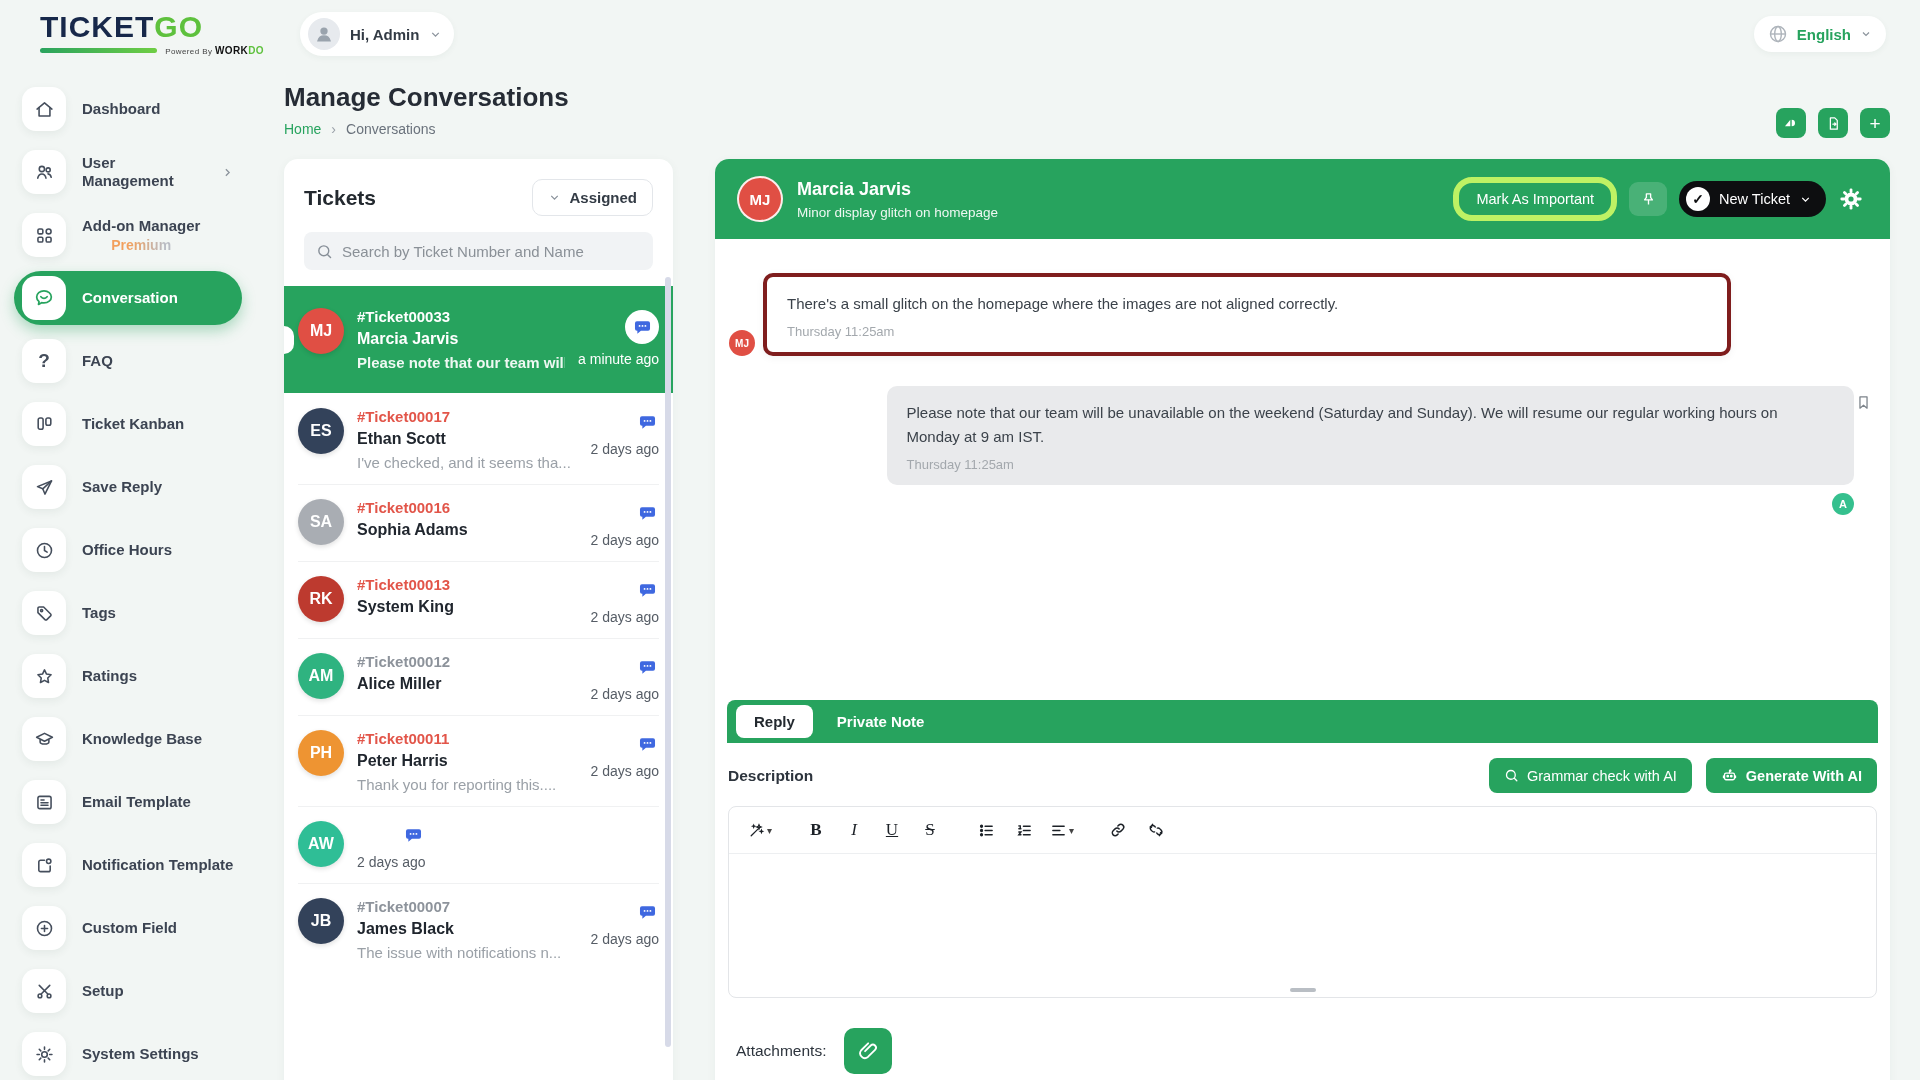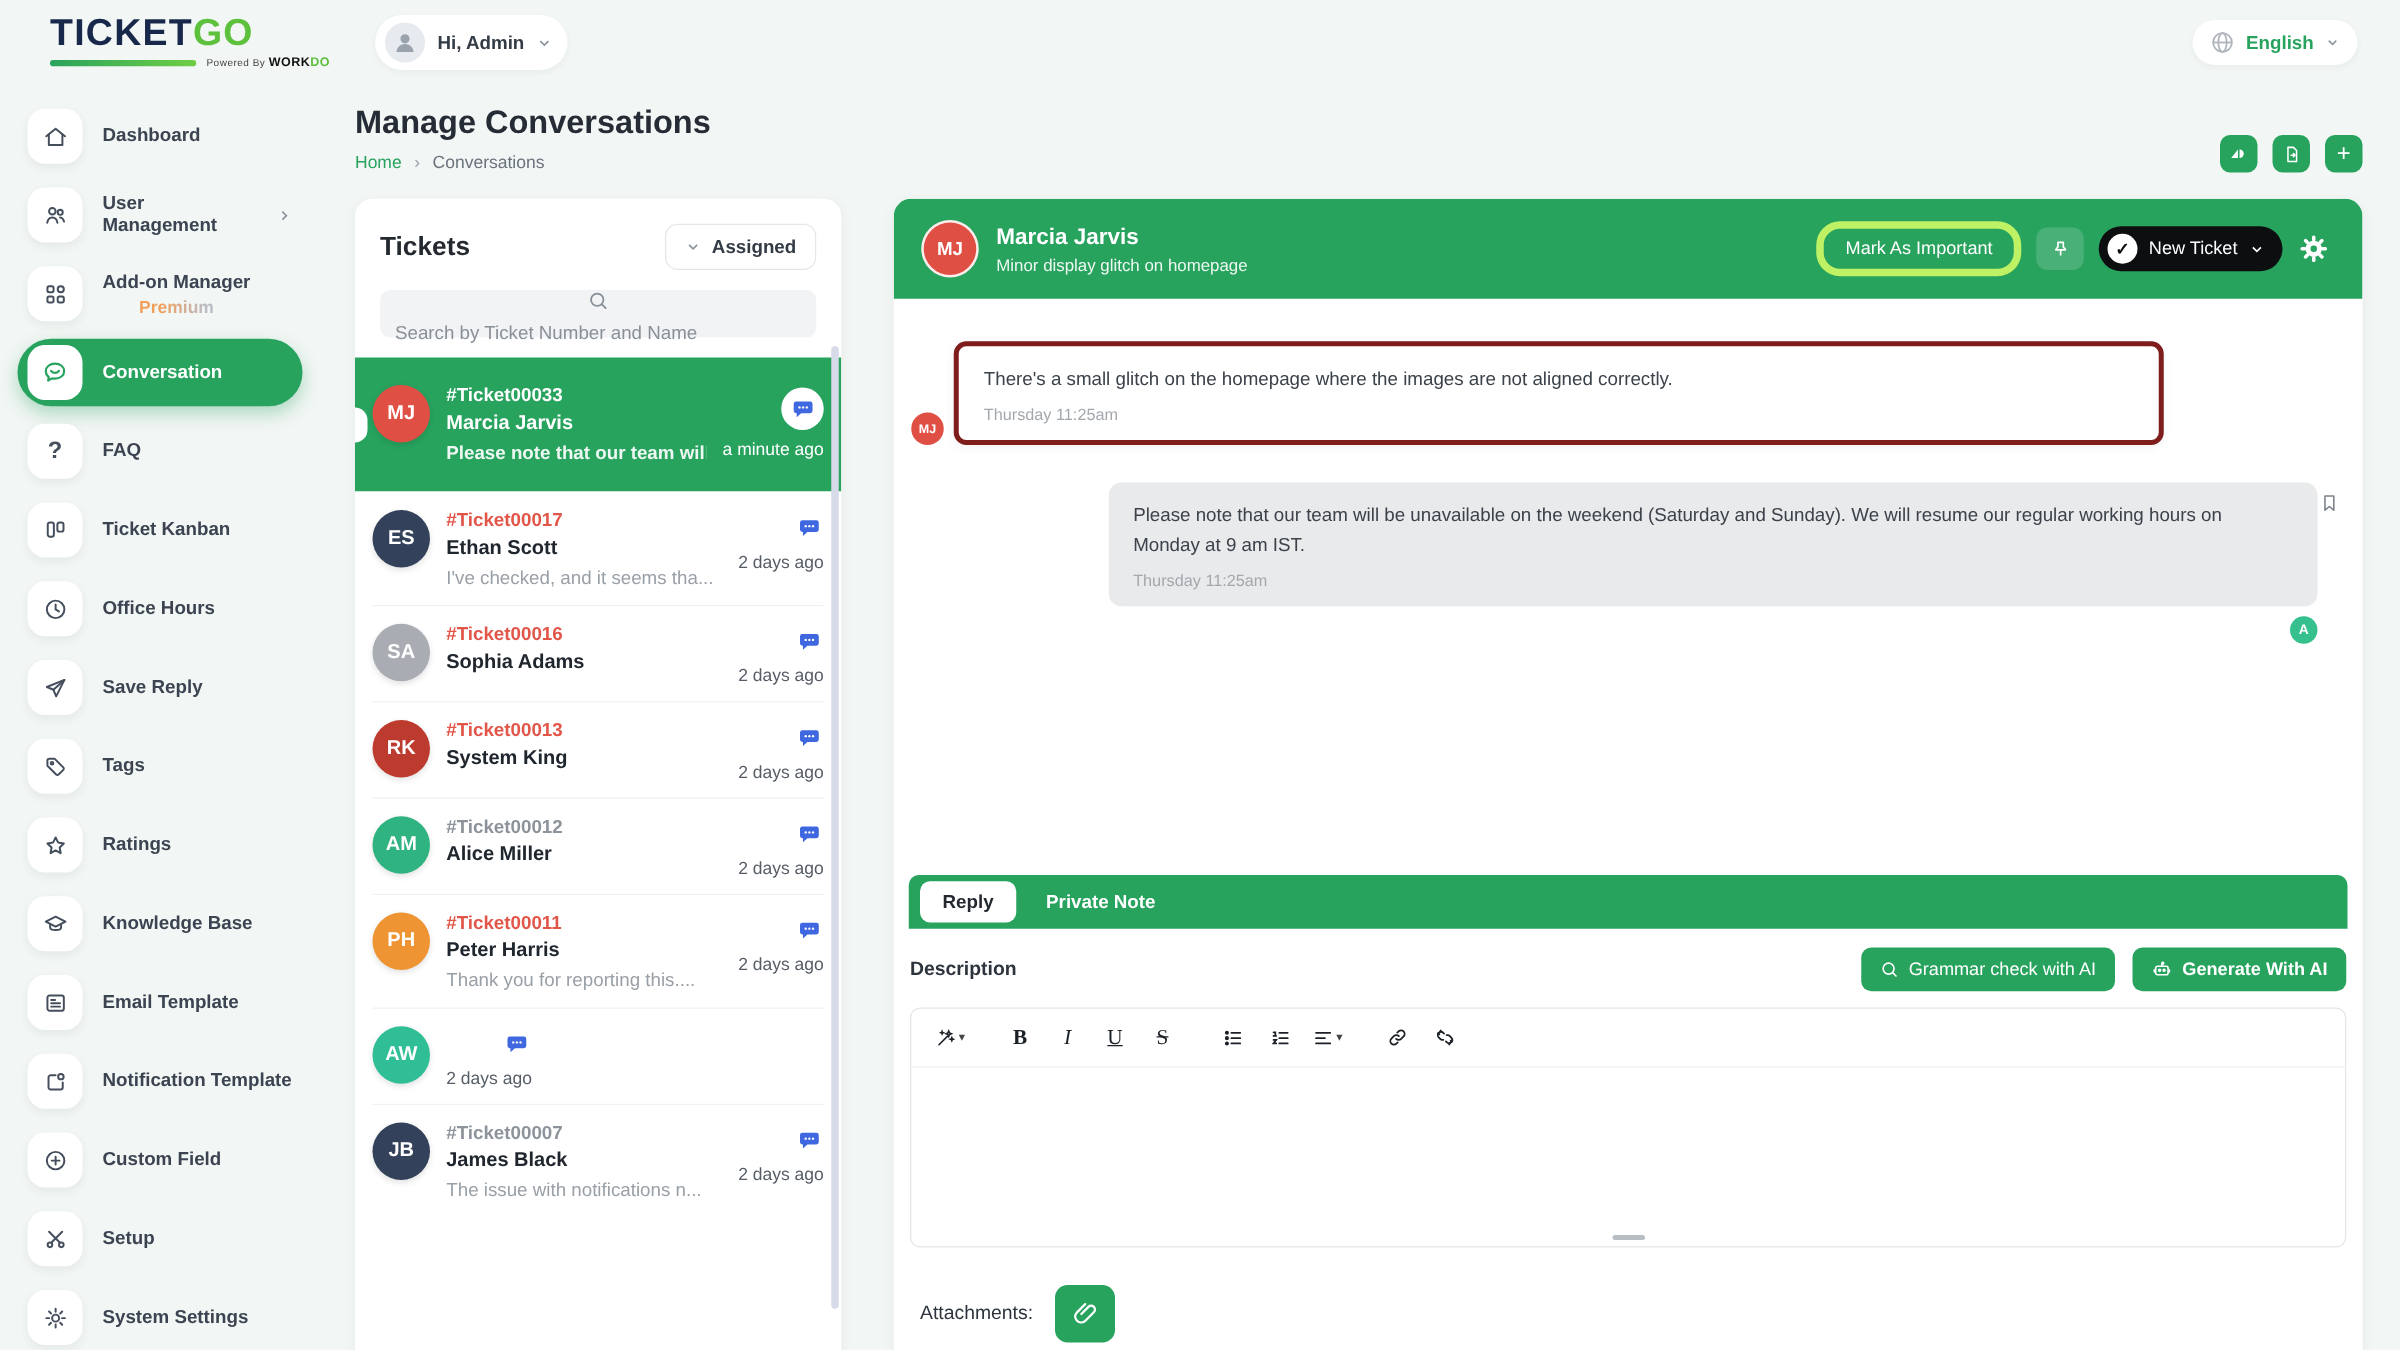--- a/index.html
+++ b/index.html
@@ -51,21 +51,21 @@
   .header-actions { position:absolute; top:40px; right:30px; display:flex; gap:12px; }
   .hbtn { width:30px; height:30px; border:none; border-radius:8px; background:#27a35e; color:#fff; display:grid; place-items:center; cursor:pointer; font-size:19px; line-height:1; }
 
   .panels { display:flex; gap:42px; margin-top:22px; align-items:flex-start; }
 
   
   .tickets-card { width:389px; flex:0 0 auto; background:#fff; border-radius:14px; height:935px; overflow:hidden; position:relative; box-shadow:0 2px 10px rgba(40,70,60,.05); }
   .tickets-head { display:flex; align-items:center; justify-content:space-between; padding:20px 20px 16px; }
   .tickets-title { font-size:21px; font-weight:700; color:#23292f; }
   .filter-btn { display:flex; align-items:center; gap:8px; background:#fff; border:1px solid #e3e6ea; border-radius:10px; padding:9px 15px; font-size:15px; font-weight:600; color:#333b45; cursor:pointer; }
-  .search-wrap { margin:0 20px 16px; background:#f1f3f5; border-radius:8px; height:38px; display:flex; align-items:center; gap:9px; padding:0 12px;flex-direction:column; }
+  .search-wrap { margin:0 20px 16px; background:#f1f3f5; border-radius:8px; height:38px; display:flex; align-items:center; gap:9px; padding:0 12px; }
   .search-wrap svg { color:#878f98; flex:0 0 auto; }
   .search-wrap input { border:none; outline:none; background:transparent; font-size:15px; color:#333; width:100%; font-family:"Liberation Sans",sans-serif; }
   .search-wrap input::placeholder { color:#8a9097; }
 
   .trow { display:flex; gap:13px; padding:15px 14px 13px 14px; position:relative; cursor:pointer; }
   .trow + .trow::before { content:""; position:absolute; top:0; left:14px; right:14px; border-top:1px solid #f0f1f2; }
   .tavatar { width:46px; height:46px; border-radius:50%; color:#fff; font-size:16px; font-weight:600; display:grid; place-items:center; flex:0 0 auto; box-shadow:0 2px 5px rgba(0,0,0,.12); }
   .tmain { flex:1; min-width:0; }
   .tid { font-size:15px; font-weight:600; color:#8d939b; }
   .tid.red { color:#e25549; }
@@ -239,36 +239,36 @@
             <svg width="21" height="21" viewBox="0 0 24 24" fill="none" stroke="currentColor" stroke-width="1.8">
               <rect x="4.8" y="4.5" width="5.6" height="13" rx="2"></rect>
               <rect x="13.6" y="4.5" width="5.6" height="8.4" rx="2"></rect>
             </svg>
           </span>
         <span class="slabel">Ticket Kanban</span>
       </div>
 
       <div class="sitem">
         <span class="sicon">
+            <svg width="21" height="21" viewBox="0 0 24 24" fill="none" stroke="currentColor" stroke-width="1.8" stroke-linecap="round" stroke-linejoin="round">
+              <path d="M20 4.5 4 11l6 2.5 2.5 6z"></path>
+              <path d="M10 13.5l10-9"></path>
+            </svg>
+          </span>
+        <span class="slabel">Save Reply</span>
+      </div>
+
+      <div class="sitem">
+        <span class="sicon">
             <svg width="21" height="21" viewBox="0 0 24 24" fill="none" stroke="currentColor" stroke-width="1.8" stroke-linecap="round">
               <circle cx="12" cy="12" r="8"></circle>
               <path d="M12 7.5V12l3 1.8"></path>
             </svg>
           </span>
         <span class="slabel">Office Hours</span>
-      </div>
-
-      <div class="sitem">
-        <span class="sicon">
-            <svg width="21" height="21" viewBox="0 0 24 24" fill="none" stroke="currentColor" stroke-width="1.8" stroke-linecap="round" stroke-linejoin="round">
-              <path d="M20 4.5 4 11l6 2.5 2.5 6z"></path>
-              <path d="M10 13.5l10-9"></path>
-            </svg>
-          </span>
-        <span class="slabel">Save Reply</span>
       </div>
 
       <div class="sitem">
         <span class="sicon">
             <svg width="21" height="21" viewBox="0 0 24 24" fill="none" stroke="currentColor" stroke-width="1.8" stroke-linejoin="round">
               <path d="M4.5 6v5l8 8c.6.6 1.6.6 2.2 0l4.3-4.3c.6-.6.6-1.6 0-2.2l-8-8H6A1.5 1.5 0 0 0 4.5 6z"></path>
               <circle cx="8.7" cy="8.7" r="1.2"></circle>
             </svg>
           </span>
         <span class="slabel">Tags</span>

